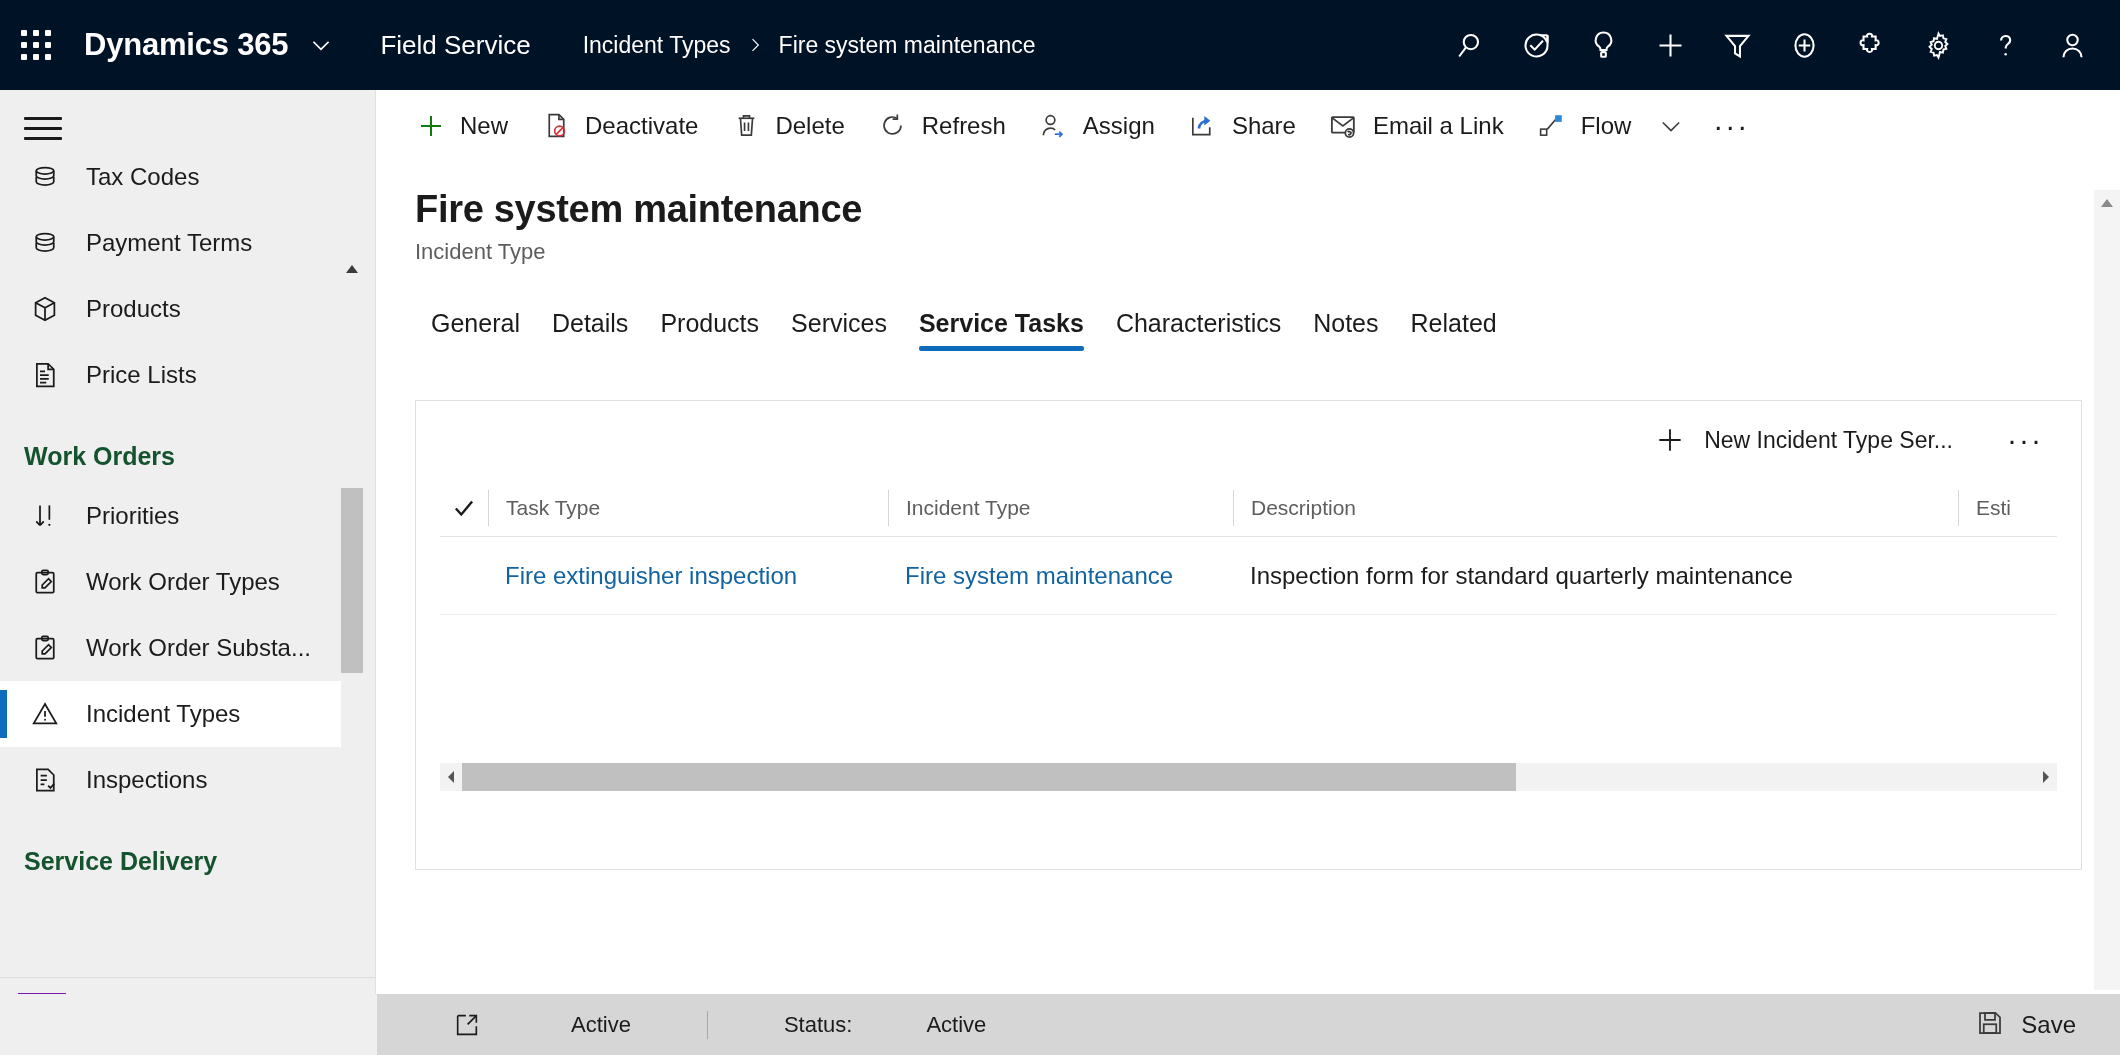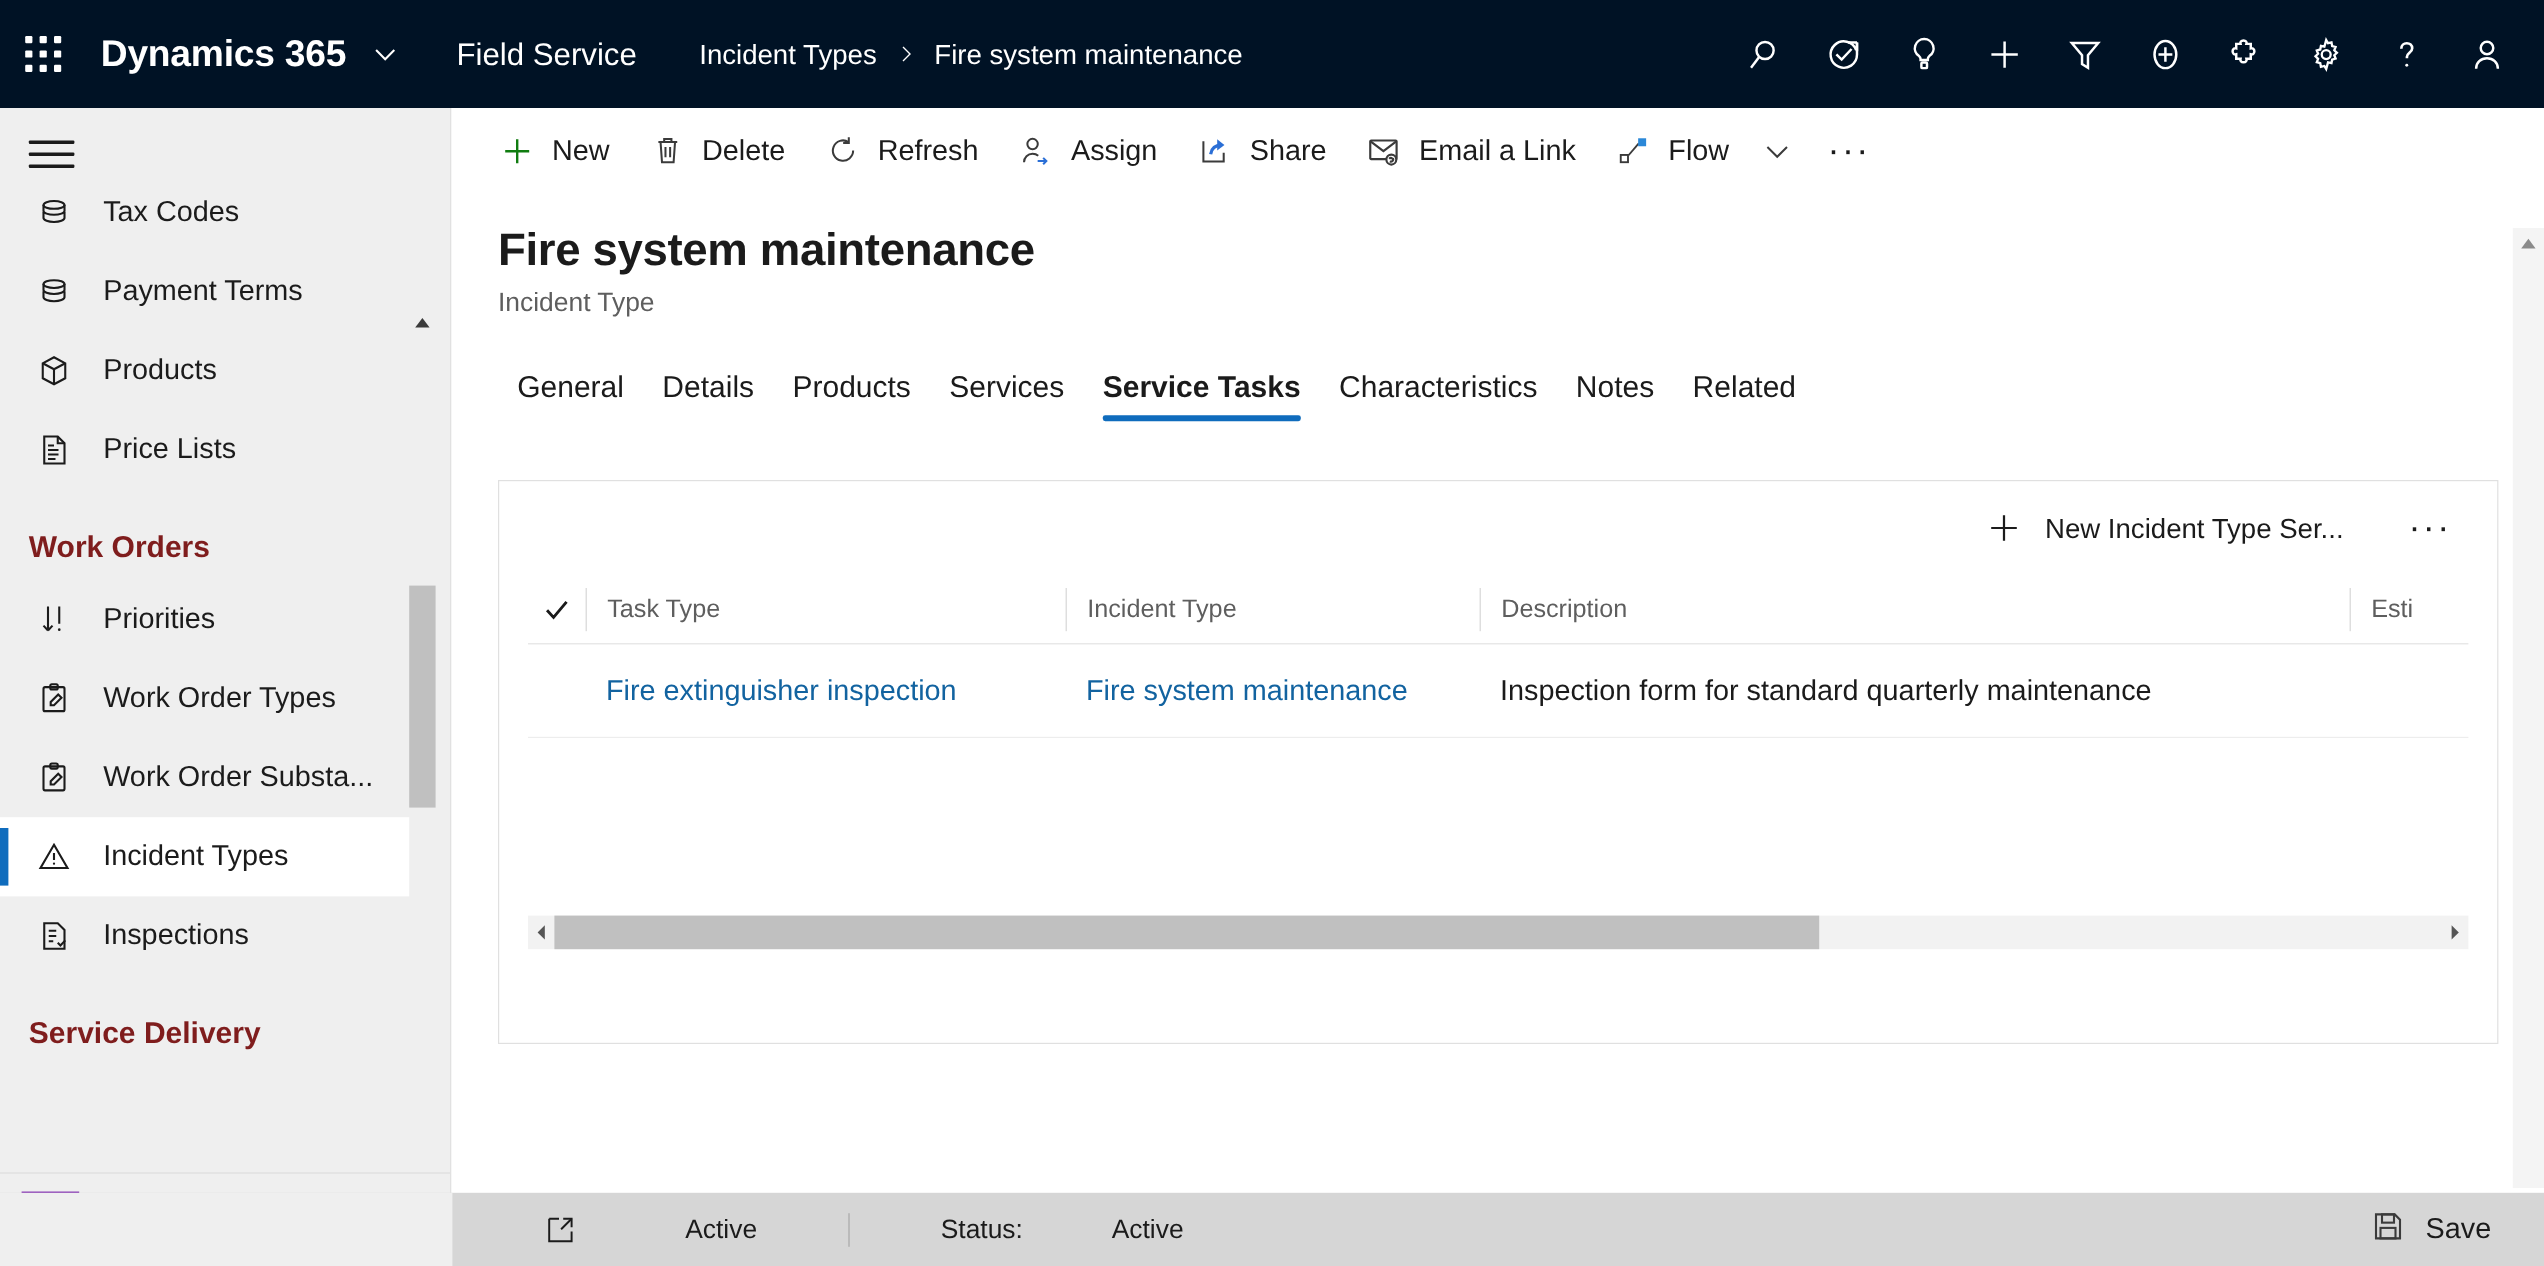--- a/index.html
+++ b/index.html
@@ -79,21 +79,21 @@
   .nav-item.selected { background: #ffffff; }
   .nav-item.selected::before {
     content: ""; position: absolute; left: 0; top: 9px; bottom: 9px; width: 7px;
     background: #0f6cbd;
   }
   .nav-ico {
     width: 42px; height: 42px; display: flex; align-items: center; justify-content: center;
     margin-right: 20px; flex: 0 0 auto;
   }
   .nav-group {
-    font-size: 25px; font-weight: 700; color: #7f1d1d;
+    font-size: 25px; font-weight: 700; color: #14532d;
     padding: 34px 0 12px 24px; white-space: nowrap;
   }
   .sb-track {
     position: absolute; right: 12px; top: 92px; width: 22px; height: 790px; background: #efefef;
     cursor: pointer;
   }
   .sb-arrow-up, .sb-arrow-dn {
     position: absolute; left: 0; width: 22px; height: 22px;
     display: flex; align-items: center; justify-content: center; cursor: pointer;
   }
@@ -480,20 +480,31 @@
     <div class="cmdbar">
       <div class="cmd">
         <span class="cmd-ico">
           <svg width="30" height="30" viewBox="0 0 24 24" fill="none" stroke="#107c10" stroke-width="1.6">
               <path d="M12 4v16M4 12h16"></path>
             </svg>
         </span>
         <span>New</span>
       </div>
 
+      <div class="cmd">
+        <span class="cmd-ico">
+          <svg width="29" height="29" viewBox="0 0 24 24" fill="none" stroke="#3b3b3b" stroke-width="1.4">
+              <path d="M6 3h8l4 4v14H6z"></path>
+              <path d="M14 3v4h4"></path>
+              <circle cx="14.5" cy="16.5" r="4" stroke="#d13438"></circle>
+              <path d="M11.7 19.3l5.6-5.6" stroke="#d13438"></path>
+            </svg>
+        </span>
+        <span>Deactivate</span>
+      </div>
 
       <div class="cmd">
         <span class="cmd-ico">
           <svg width="29" height="29" viewBox="0 0 24 24" fill="none" stroke="#3b3b3b" stroke-width="1.4">
               <path d="M5.5 6h13"></path>
               <path d="M9.5 6V4h5v2"></path>
               <path d="M7 6l1 14h8l1-14"></path>
               <path d="M10.4 9.5v7M13.6 9.5v7"></path>
             </svg>
         </span>

